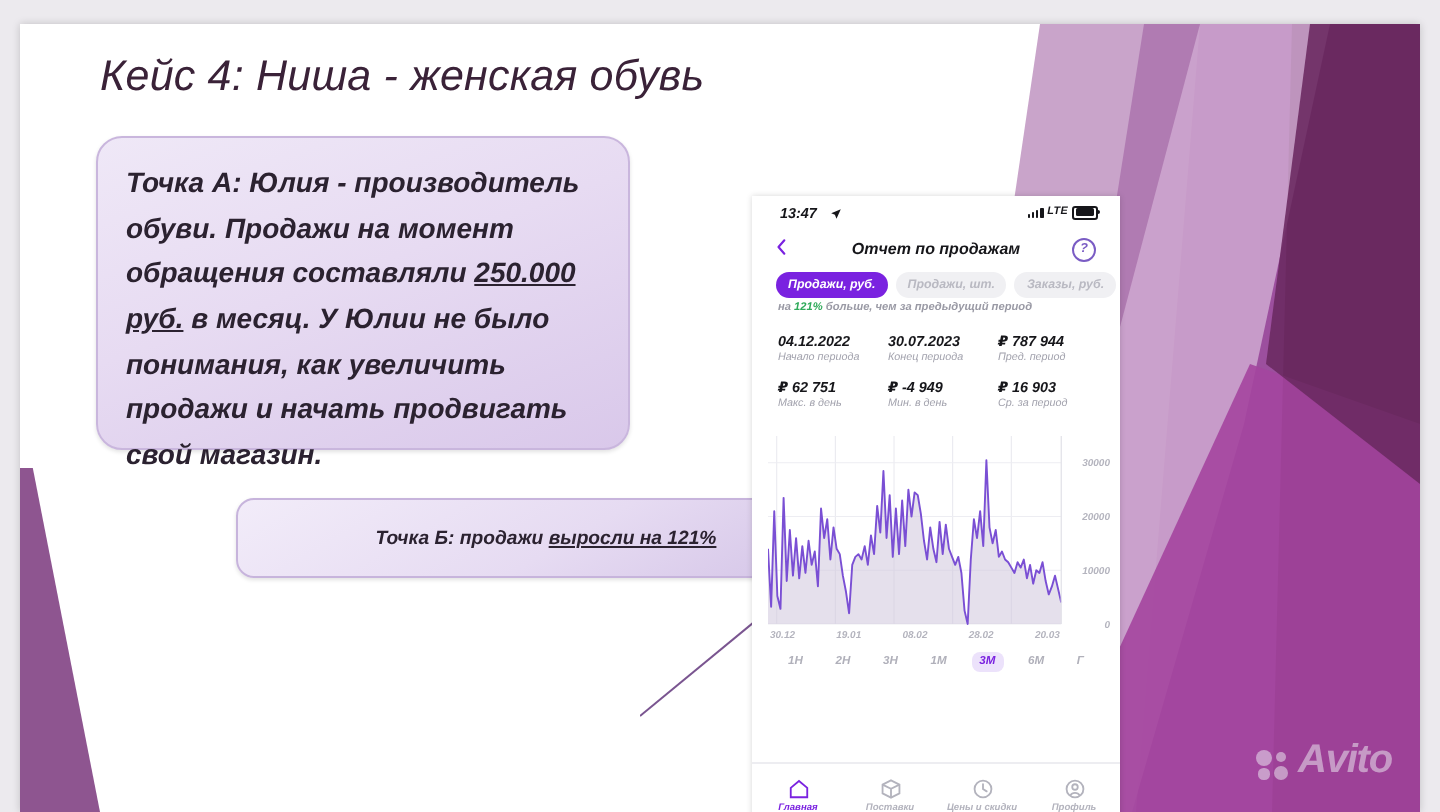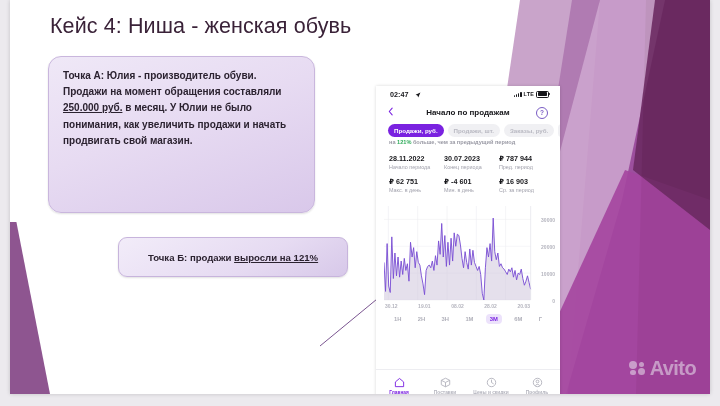--- a/index.html
+++ b/index.html
@@ -1,50 +1,50 @@
 <!DOCTYPE html>
 <html><head>
 <meta charset="utf-8">
 <style>
   html,body{margin:0;padding:0;background:#e8e6ea;}
   body{width:720px;height:406px;overflow:hidden;font-family:"Liberation Sans","DejaVu Sans",sans-serif;}
 
   #slide{position:relative;width:720px;height:406px;background:#eceaee;overflow:hidden;}
 
   
-  .card{position:absolute;left:10px;top:0;width:700px;height:394px;background:#ffffff;
-        box-shadow:0 0 4px rgba(0,0,0,.18);overflow:hidden;}
+  .card{position:absolute;left:10px;top:12px;width:700px;height:394px;background:#ffffff;
+        box-shadow:0 0 4px rgba(0,0,0,.18);overflow:hidden;font-style:italic;}
 
   
   .deco{position:absolute;inset:0;overflow:hidden;pointer-events:none;}
   .deco svg{position:absolute;right:0;top:0;height:100%;}
 
   
   .left-wedge{position:absolute;left:0;bottom:0;width:40px;height:172px;
      background:#8e5590;clip-path:polygon(0 0,0 100%,100% 100%,16% 0);}
 
   
   .title{position:absolute;left:40px;top:14px;font-size:21.5px;color:#3a2238;
          letter-spacing:.1px;white-space:nowrap;}
 
   
   .tbox{position:absolute;left:38px;top:56px;width:265px;height:155px;border-radius:13px;
         background:linear-gradient(160deg,#efe8f7 0%,#e7dbf2 45%,#d9c8ea 100%);
         border:1px solid #c9b6dd;box-shadow:0 1px 2px rgba(0,0,0,.12);}
-  .tbox .txt{position:absolute;left:14px;top:11px;right:12px;font-size:10px;line-height:1.62;
+  .tbox .txt{position:absolute;left:14px;top:11px;right:12px;font-size:14px;line-height:1.62;
         color:#2b2230;font-weight:600;}
   .tbox .txt p{margin:0 0 10px 0;}
   .tbox .txt p:last-child{margin-bottom:0;}
   u.hl{text-decoration:underline;text-underline-offset:1px;font-weight:700;}
 
   
   .bbox{position:absolute;left:108px;top:237px;width:228px;height:38px;border-radius:9px;
         background:linear-gradient(150deg,#f2ecf9 0%,#e6dbf2 60%,#d7c8e9 100%);
         border:1px solid #c7b4dc;box-shadow:0 1px 2px rgba(0,0,0,.12);
-        display:flex;align-items:center;justify-content:center;}
+        display:flex;align-items:center;justify-content:center;padding-left:40px;}
   .bbox span{font-size:9.6px;color:#2b2230;font-weight:600;}
 
   
   .phone{position:absolute;left:366px;top:86px;width:184px;height:316px;background:#fff;
          box-shadow:0 0 3px rgba(0,0,0,.16);overflow:hidden;}
 
   .statusbar{position:relative;height:17px;}
   .sb-time{position:absolute;left:14px;top:4px;font-size:7.2px;font-weight:700;color:#16161a;}
   .sb-arrow{position:absolute;left:39px;top:5.5px;width:6px;height:6px;}
   .sb-right{position:absolute;right:11px;top:4.5px;display:flex;align-items:center;gap:2px;}
@@ -96,21 +96,21 @@
           display:flex;background:#fff;}
   .tab{flex:1;display:flex;flex-direction:column;align-items:center;justify-content:center;gap:2px;}
   .tab svg{width:11px;height:11px;}
   .tab span{font-size:4.8px;color:#b3b3bd;font-weight:600;}
   .tab.on span{color:#7a22e0;}
 
   
   .thinline{position:absolute;pointer-events:none;}
 
   
-  .avito{position:absolute;right:14px;bottom:16px;display:flex;align-items:center;gap:4px;opacity:.55;}
+  .avito{position:absolute;right:14px;bottom:16px;display:flex;align-items:flex-end;gap:4px;opacity:.55;}
   .avito .dots{position:relative;width:17px;height:15px;}
   .avito .dots i{position:absolute;border-radius:50%;background:#e9e4ee;display:block;}
   .avito .d1{width:8px;height:8px;left:0;top:0;}
   .avito .d2{width:5px;height:5px;left:10px;top:1px;}
   .avito .d3{width:5.5px;height:5.5px;left:1.5px;top:9px;}
   .avito .d4{width:7px;height:7px;left:9px;top:7.5px;}
   .avito .wm{font-size:20px;font-weight:700;color:#e9e4ee;letter-spacing:-.6px;line-height:1;}
 </style>
 </head>
 <body>
@@ -143,21 +143,21 @@
       </div>
     </div>
 
     <div class="bbox">
       <span><span>Точка Б: продажи </span><u class="hl">выросли на 121%</u></span>
     </div>
 
     <div class="phone">
 
       <div class="statusbar">
-        <div class="sb-time">02:47</div>
+        <div class="sb-time">13:47</div>
         <svg class="sb-arrow" viewBox="0 0 10 10">
             <path d="M9 1 1 4.4l3.1 1.3L5.4 9z" fill="#16161a"></path>
           </svg>
         <div class="sb-right">
           <span class="sig">
               <i></i>
               <i></i>
               <i></i>
               <i></i>
             </span>
@@ -165,52 +165,52 @@
           <span class="batt">
               <i></i>
             </span>
         </div>
       </div>
 
       <div class="navbar">
         <svg class="nav-back" viewBox="0 0 6 10">
             <path d="M5 1 1.5 5 5 9" stroke="#7a22e0" stroke-width="1.3" fill="none" stroke-linecap="round" stroke-linejoin="round"></path>
           </svg>
-        <div class="nav-title">Начало по продажам</div>
+        <div class="nav-title">Отчет по продажам</div>
         <div class="nav-help">?</div>
       </div>
 
       <div class="chips">
         <div class="chip on">Продажи, руб.</div>
         <div class="chip">Продажи, шт.</div>
         <div class="chip">Заказы, руб.</div>
         <div class="chip cut">З</div>
       </div>
 
       <div class="delta"><span>на </span><b>121%</b><span> больше, чем за предыдущий период</span></div>
 
       <div class="grid3">
         <div>
-            <div class="cellv">28.11.2022</div>
+            <div class="cellv">04.12.2022</div>
             <div class="celll">Начало периода</div>
           </div>
         <div>
             <div class="cellv">30.07.2023</div>
             <div class="celll">Конец периода</div>
           </div>
         <div>
             <div class="cellv">₽ 787 944</div>
             <div class="celll">Пред. период</div>
           </div>
         <div>
             <div class="cellv">₽ 62 751</div>
             <div class="celll">Макс. в день</div>
           </div>
         <div>
-            <div class="cellv">₽ -4 601</div>
+            <div class="cellv">₽ -4 949</div>
             <div class="celll">Мин. в день</div>
           </div>
         <div>
             <div class="cellv">₽ 16 903</div>
             <div class="celll">Ср. за период</div>
           </div>
       </div>
 
       <div class="chartwrap">
         <svg id="chart-svg" viewBox="0 0 160 100" preserveAspectRatio="none">

